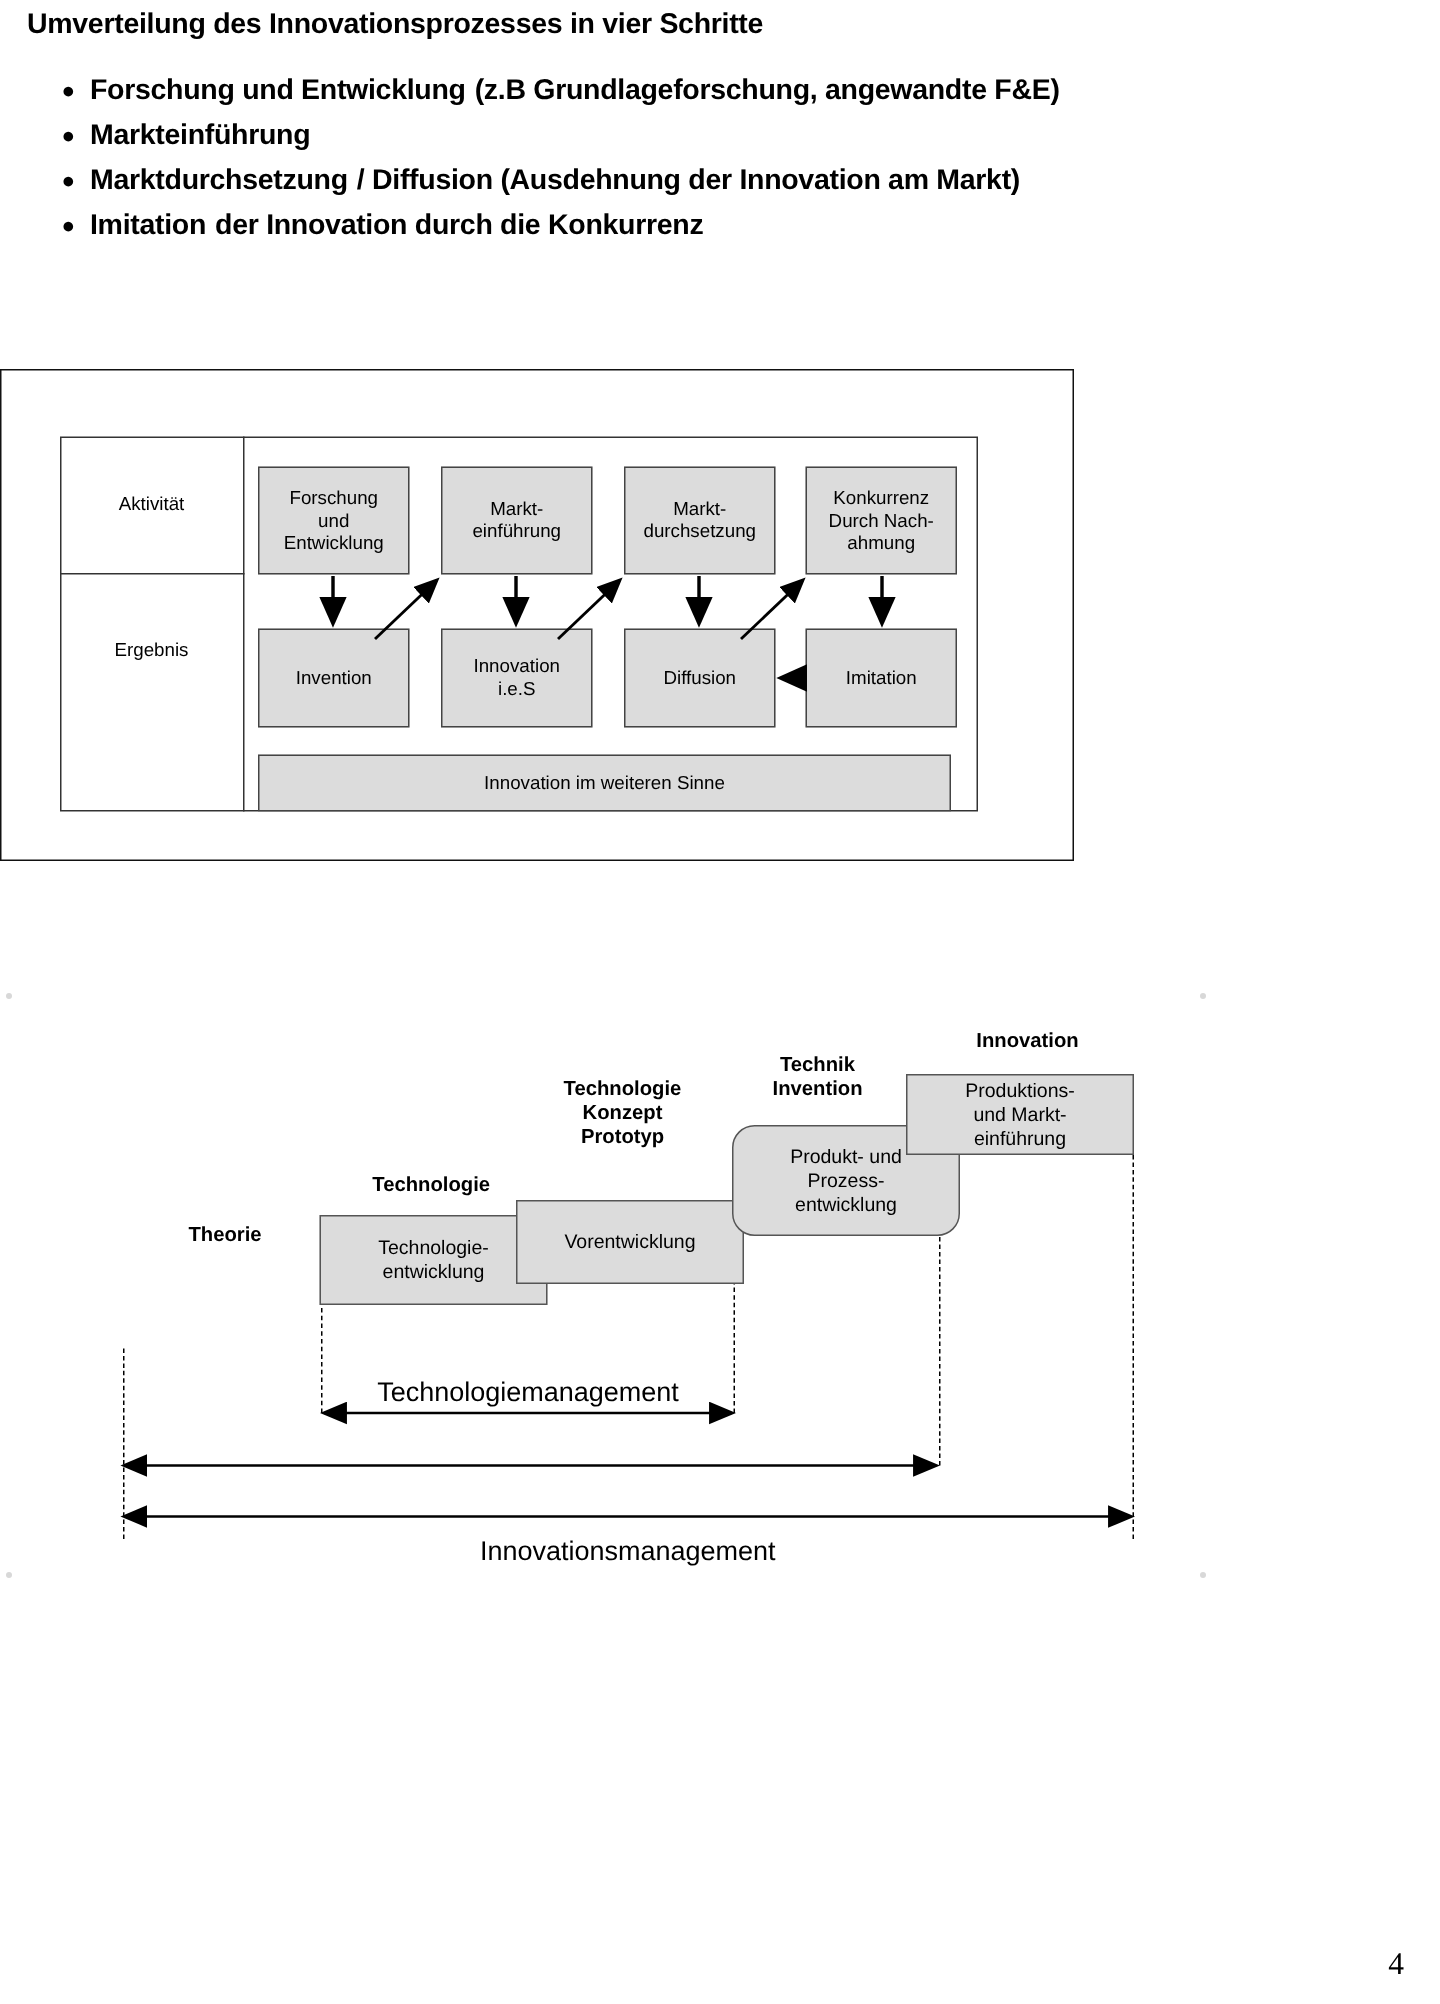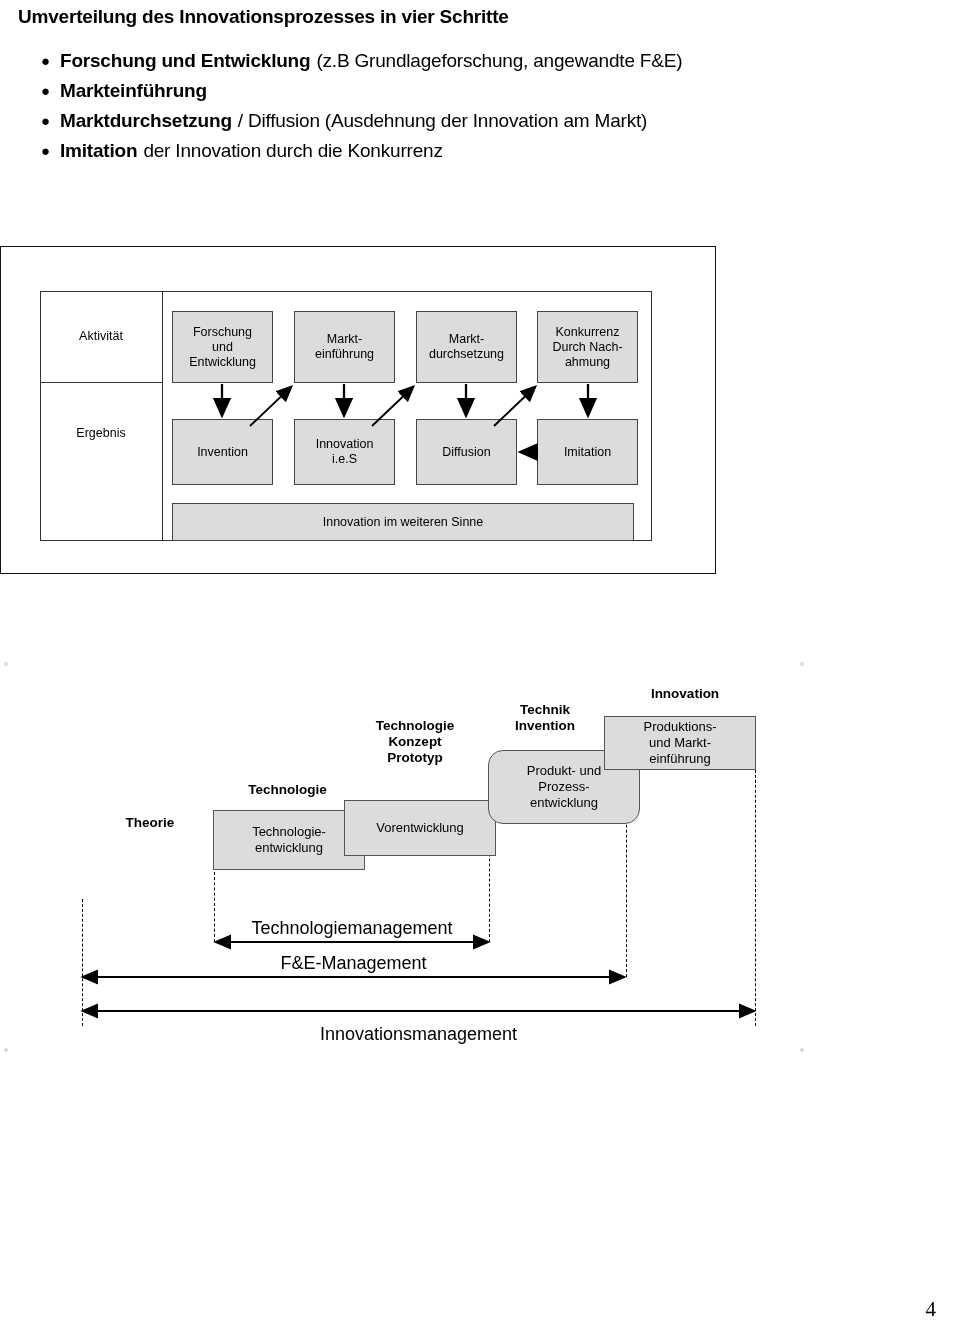--- a/index.html
+++ b/index.html
@@ -21,21 +21,21 @@
   .bullet-row{
     display:flex;align-items:flex-start;
     font-size:19px;line-height:30px;letter-spacing:-0.2px;
     white-space:nowrap;
   }
   .bullet-dot{
     width:24px;flex:0 0 24px;font-size:15px;line-height:30px;
     text-align:left;padding-left:5px;box-sizing:border-box;
   }
   .bullet-strong{font-weight:bold;}
-  .bullet-rest{font-weight:normal;padding-left:6px;}
+  .bullet-rest{font-weight:bold;padding-left:6px;}
 
   
   .frame{border:1.6px solid #111;box-sizing:border-box;background:transparent;}
   .cell{border:1.3px solid #333;box-sizing:border-box;background:transparent;}
   .gbox{
     background:#dcdcdc;border:1.6px solid #444;box-sizing:border-box;
     display:flex;align-items:center;justify-content:center;text-align:center;
     font-size:12.5px;line-height:15px;color:#000;
   }
   .lbl{
@@ -190,21 +190,20 @@
   <div class="abs step" style="left:213px;top:160px;width:152px;height:60px;white-space:pre-line;z-index:2;">Technologie-
 entwicklung</div>
 
   <div class="abs dash" style="left:82px;top:249px;height:127px;"></div>
   <div class="abs dash" style="left:214px;top:222px;height:70px;"></div>
   <div class="abs dash" style="left:489px;top:158px;height:134px;"></div>
   <div class="abs dash" style="left:626px;top:120px;height:207px;"></div>
   <div class="abs dash" style="left:755px;top:120px;height:256px;"></div>
 
   <div class="abs mgmt-label" style="left:215px;top:268px;width:274px;">Technologiemanagement</div>
-  <div class="abs mgmt-label" style="left:82px;top:303px;width:543px;">F&amp;E-Management</div>
   <div class="abs mgmt-label" style="left:82px;top:337px;width:673px;margin-top:37px;">Innovationsmanagement</div>
 
   <svg class="ovl" width="960" height="420">
     <defs>
       <marker id="ah2s" markerWidth="10" markerHeight="10" refX="8.5" refY="4.2" orient="auto" markerUnits="strokeWidth">
         <path d="M0,0 L10,4.2 L0,8.4 z" fill="#000"></path>
       </marker>
       <marker id="ah2e" markerWidth="10" markerHeight="10" refX="1.5" refY="4.2" orient="auto" markerUnits="strokeWidth">
         <path d="M10,0 L0,4.2 L10,8.4 z" fill="#000"></path>
       </marker>

